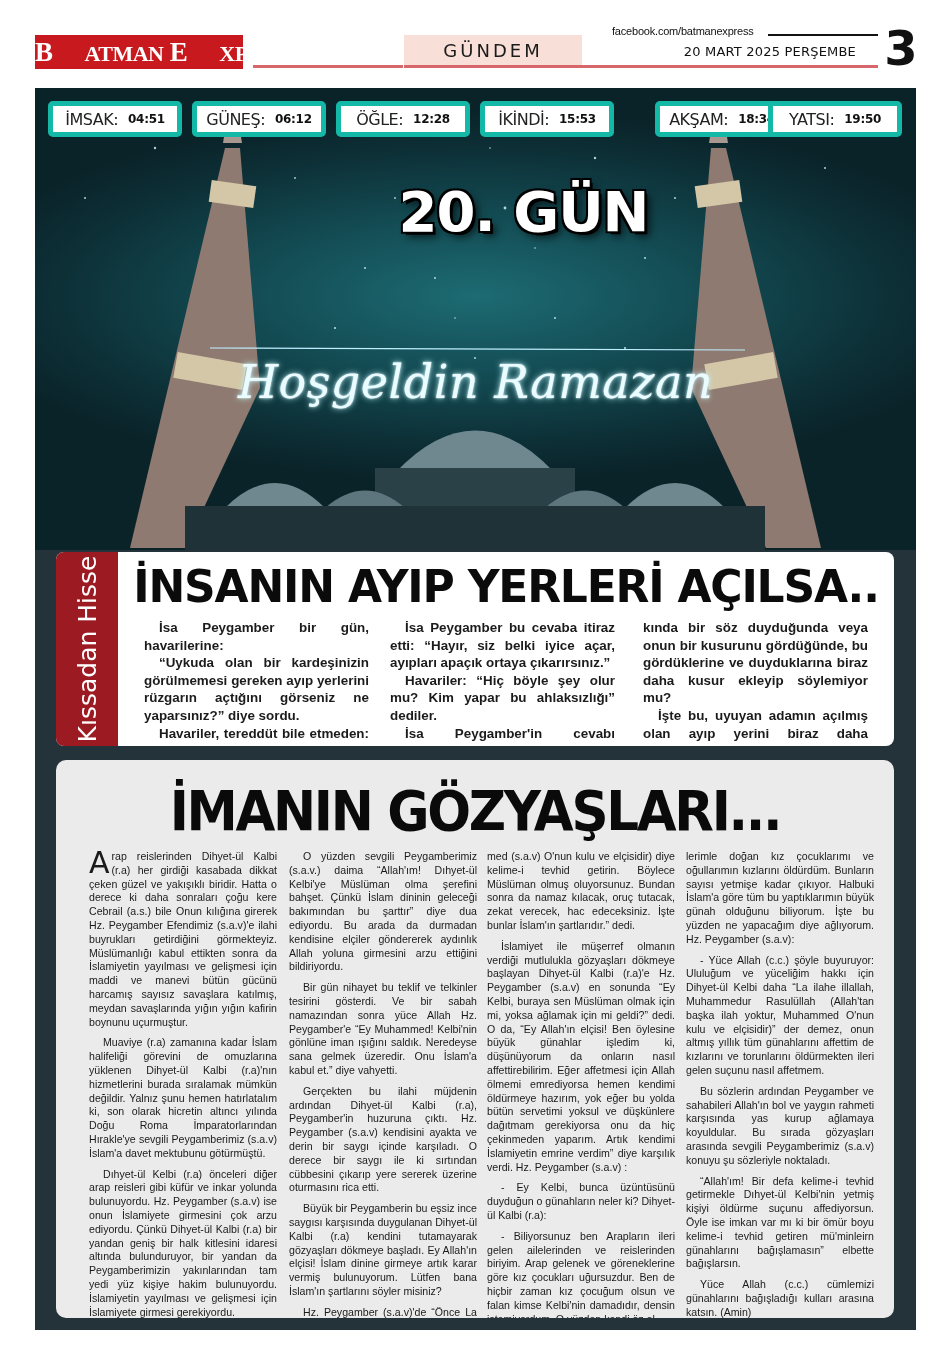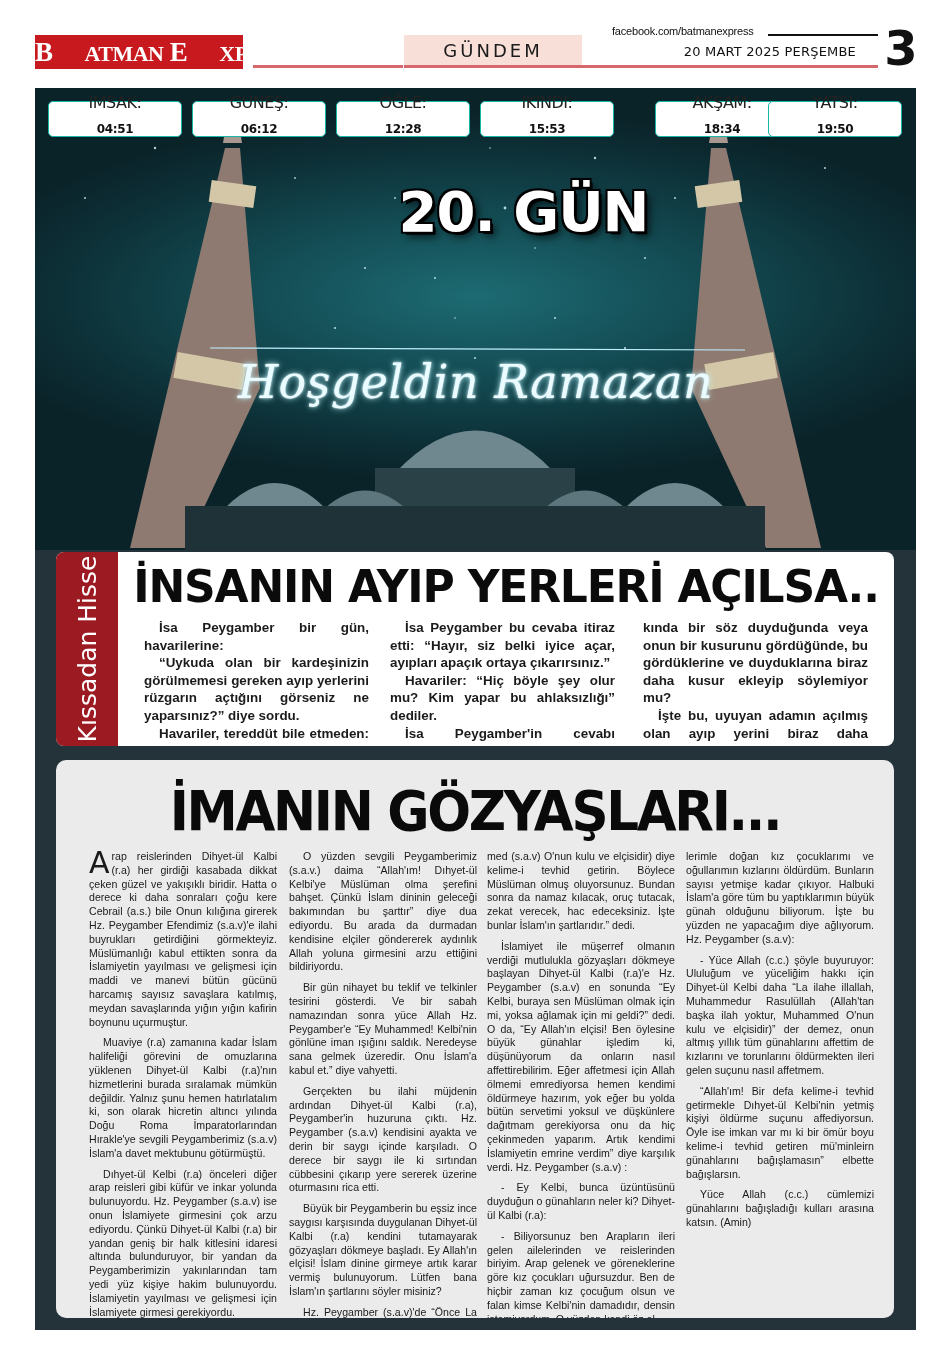--- a/index.html
+++ b/index.html
@@ -16,21 +16,21 @@
   .pageno{position:absolute;left:880px;top:20px;width:42px;text-align:center;font-family:"DejaVu Sans",sans-serif;font-weight:bold;font-size:48px;line-height:56px;color:#111;}
 
   .frame{position:absolute;left:35px;top:88px;width:881px;height:1242px;background:#243239;}
   .hero{position:absolute;left:35px;top:88px;width:881px;height:462px;overflow:hidden;
     background:radial-gradient(ellipse 60% 40% at 50% 45%, #1d6b73 0%, #134a52 45%, #0d2f36 80%, #0a2329 100%);}
   .stars{position:absolute;left:0;top:0;width:100%;height:100%;}
   .day-title{position:absolute;left:0;top:179px;width:951px;text-align:center;font-family:"DejaVu Sans",sans-serif;font-weight:bold;font-size:56px;color:#fff;letter-spacing:-1px;text-shadow:3px 3px 0 #000,-2px -2px 0 #000,2px -2px 0 #000,-2px 2px 0 #000,5px 5px 8px rgba(0,0,0,.7);padding-left:48px;}
   .welcome{position:absolute;left:0;top:355px;width:951px;text-align:center;font-family:"DejaVu Serif",serif;font-style:italic;font-size:46px;color:#eafcff;text-shadow:0 0 6px #bff6ff,0 0 2px #fff;letter-spacing:0.5px;}
 
   .times{position:absolute;left:48px;top:101px;width:856px;height:38px;}
-  .tbox{position:absolute;top:0;height:36px;width:134px;background:#fff;border-radius:5px;border:1px solid #14b8a6;display:flex;align-items:center;justify-content:flex-end;gap:10px;box-sizing:border-box;flex-direction:column;}
+  .tbox{position:absolute;top:0;height:36px;width:134px;background:#fff;border-radius:5px;border:5px solid #14b8a6;display:flex;align-items:center;justify-content:center;gap:10px;box-sizing:border-box;}
   .tlabel{font-family:"DejaVu Sans",sans-serif;font-size:16px;color:#222;letter-spacing:-0.5px;}
   .tval{font-family:"DejaVu Sans",sans-serif;font-weight:bold;font-size:12px;color:#111;letter-spacing:-0.3px;}
 
   .story1{position:absolute;left:56px;top:552px;width:838px;height:194px;background:#fff;border-radius:8px;overflow:hidden;}
   .story1-tag{position:absolute;left:0;top:0;width:62px;height:194px;background:#9c1a22;}
   .story1-tag span{position:absolute;left:31px;top:97px;transform:translate(-50%,-50%) rotate(-90deg);color:#fff;font-size:25px;white-space:nowrap;font-family:"DejaVu Sans",sans-serif;}
   .story1-title{position:absolute;left:62px;top:8px;width:776px;text-align:center;font-family:"DejaVu Sans",sans-serif;font-weight:bold;font-size:44px;letter-spacing:-1.2px;line-height:54px;color:#0b0b0b;}
   .s1col{position:absolute;top:67px;width:225px;font-size:13.4px;line-height:17.6px;color:#1b1b1b;text-align:justify;font-weight:bold;}
   .s1col p{margin:0;text-indent:15px;}
   .s1col p.ni{text-indent:0;}
@@ -179,16 +179,17 @@
   </div>
   <div class="s2col" style="left:431px;">
     <p class="cont">med (s.a.v) O'nun kulu ve elçisidir) diye kelime-i tevhid getirin. Böylece Müslüman olmuş oluyorsunuz. Bundan sonra da namaz kılacak, oruç tutacak, zekat verecek, hac edeceksiniz. İşte bunlar İslam'ın şartlarıdır.” dedi.</p>
     <p>İslamiyet ile müşerref olmanın verdiği mutlulukla gözyaşları dökmeye başlayan Dihyet-ül Kalbi (r.a)'e Hz. Peygamber (s.a.v) en sonunda “Ey Kelbi, buraya sen Müslüman olmak için mi, yoksa ağlamak için mi geldi?” dedi. O da, “Ey Allah'ın elçisi! Ben öylesine büyük günahlar işledim ki, düşünüyorum da onların nasıl affettirebilirim. Eğer affetmesi için Allah ölmemi emrediyorsa hemen kendimi öldürmeye hazırım, yok eğer bu yolda bütün servetimi yoksul ve düşkünlere dağıtmam gerekiyorsa onu da hiç çekinmeden yaparım. Artık kendimi İslamiyetin emrine verdim” diye karşılık verdi. Hz. Peygamber (s.a.v) :</p>
     <p>- Ey Kelbi, bunca üzüntüsünü duyduğun o günahların neler ki? Dihyet-ül Kalbi (r.a):</p>
     <p>- Biliyorsunuz ben Arapların ileri gelen ailelerinden ve reislerinden biriyim. Arap gelenek ve göreneklerine göre kız çocukları uğursuzdur. Ben de hiçbir zaman kız çocuğum olsun ve falan kimse Kelbi'nin damadıdır, densin istemiyordum. O yüzden kendi öz el-</p>
   </div>
   <div class="s2col" style="left:630px;">
     <p class="cont">lerimle doğan kız çocuklarımı ve oğullarımın kızlarını öldürdüm. Bunların sayısı yetmişe kadar çıkıyor. Halbuki İslam'a göre tüm bu yaptıklarımın büyük günah olduğunu biliyorum. İşte bu yüzden ne yapacağım diye ağlıyorum. Hz. Peygamber (s.a.v):</p>
     <p>- Yüce Allah (c.c.) şöyle buyuruyor: Ululuğum ve yüceliğim hakkı için Dihyet-ül Kelbi daha “La ilahe illallah, Muhammedur Rasulüllah (Allah'tan başka ilah yoktur, Muhammed O'nun kulu ve elçisidir)” der demez, onun altmış yıllık tüm günahlarını affettim de kızlarını ve torunlarını öldürmekten ileri gelen suçunu nasıl affetmem.</p>
+    <p>Bu sözlerin ardından Peygamber ve sahabileri Allah'ın bol ve yaygın rahmeti karşısında yas kurup ağlamaya koyuldular. Bu sırada gözyaşları arasında sevgili Peygamberimiz (s.a.v) konuyu şu sözleriyle noktaladı.</p>
     <p>“Allah'ım! Bir defa kelime-i tevhid getirmekle Dıhyet-ül Kelbi'nin yetmiş kişiyi öldürme suçunu affediyorsun. Öyle ise imkan var mı ki bir ömür boyu kelime-i tevhid getiren mü'minleirn günahlarını bağışlamasın” elbette bağışlarsın.</p>
     <p>Yüce Allah (c.c.) cümlemizi günahlarını bağışladığı kulları arasına katsın. (Amin)</p>
   </div>
 </div>
 
 </body></html>

